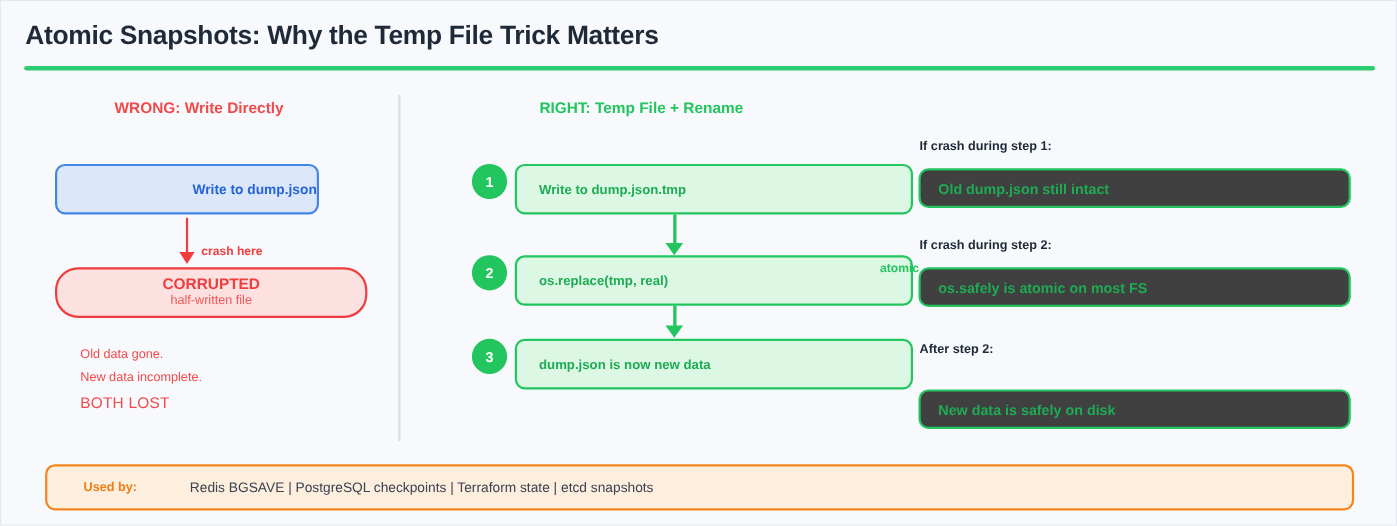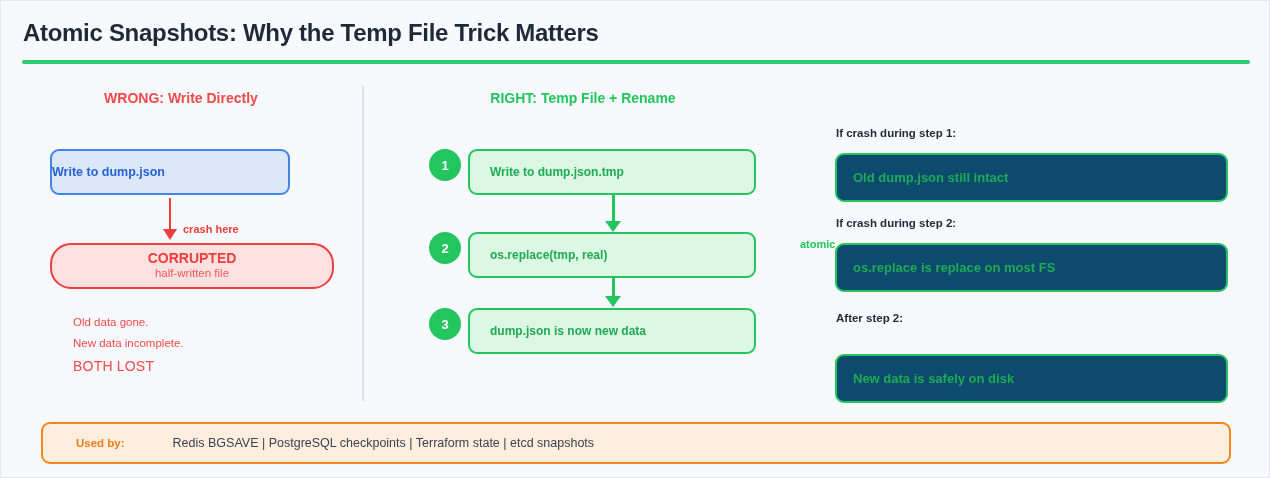--- a/index.html
+++ b/index.html
@@ -80,21 +80,21 @@
   .box-center { justify-content: center; flex-direction: column; }
 
   
   #box-write {
     left: 49px; top: 148px; width: 240px; height: 46px;
     background: #dce7fa;
     border-color: #4285e8;
   }
   #box-write .label {
     width: 100%;
-    text-align: left;
+    text-align: right;
     font-size: 12.5px;
     font-weight: bold;
     color: #2563d9;
   }
   #box-corrupt {
     left: 49px; top: 242px; width: 284px; height: 46px;
     background: #fde0e0;
     border-color: #ef3d3d;
     border-radius: 21px;
   }
@@ -160,21 +160,21 @@
     font-size: 13px;
     font-weight: bold;
     display: flex;
     align-items: center;
     justify-content: center;
   }
   .step-box {
     position: absolute;
     box-sizing: border-box;
     left: 467px;
-    width: 288px;
+    width: 362px;
     height: 46px;
     background: #dcf7e4;
     border: 2px solid #22c55e;
     border-radius: 9px;
     display: flex;
     align-items: center;
   }
   .step-box .label {
     padding-left: 20px;
     font-size: 12px;
@@ -224,22 +224,22 @@
     font-size: 11.5px;
     font-weight: bold;
     color: #1f2937;
     white-space: nowrap;
   }
   .anno-box {
     position: absolute;
     box-sizing: border-box;
     left: 834px;
     width: 393px;
-    height: 49px;
-    background: #0c4a6e;
+    height: 36px;
+    background: #404040;
     border: 2px solid #22c55e;
     border-radius: 9px;
     display: flex;
     align-items: center;
   }
   .anno-box .label {
     padding-left: 16px;
     font-size: 13px;
     font-weight: bold;
     color: #1eab54;
@@ -334,21 +334,21 @@
 
   <div id="atomic-label">atomic</div>
 
   <div id="anno-cap-0" class="anno-caption">If crash during step 1:</div>
   <div id="anno-box-0" class="anno-box">
     <div class="label">Old dump.json still intact</div>
   </div>
 
   <div id="anno-cap-1" class="anno-caption">If crash during step 2:</div>
   <div id="anno-box-1" class="anno-box">
-    <div class="label">os.replace is replace on most FS</div>
+    <div class="label">os.safely is atomic on most FS</div>
   </div>
 
   <div id="anno-cap-2" class="anno-caption">After step 2:</div>
   <div id="anno-box-2" class="anno-box">
     <div class="label">New data is safely on disk</div>
   </div>
 
   <div id="footer-box">
     <div id="footer-label">Used by:</div>
     <div id="footer-items">Redis BGSAVE | PostgreSQL checkpoints | Terraform state | etcd snapshots</div>

